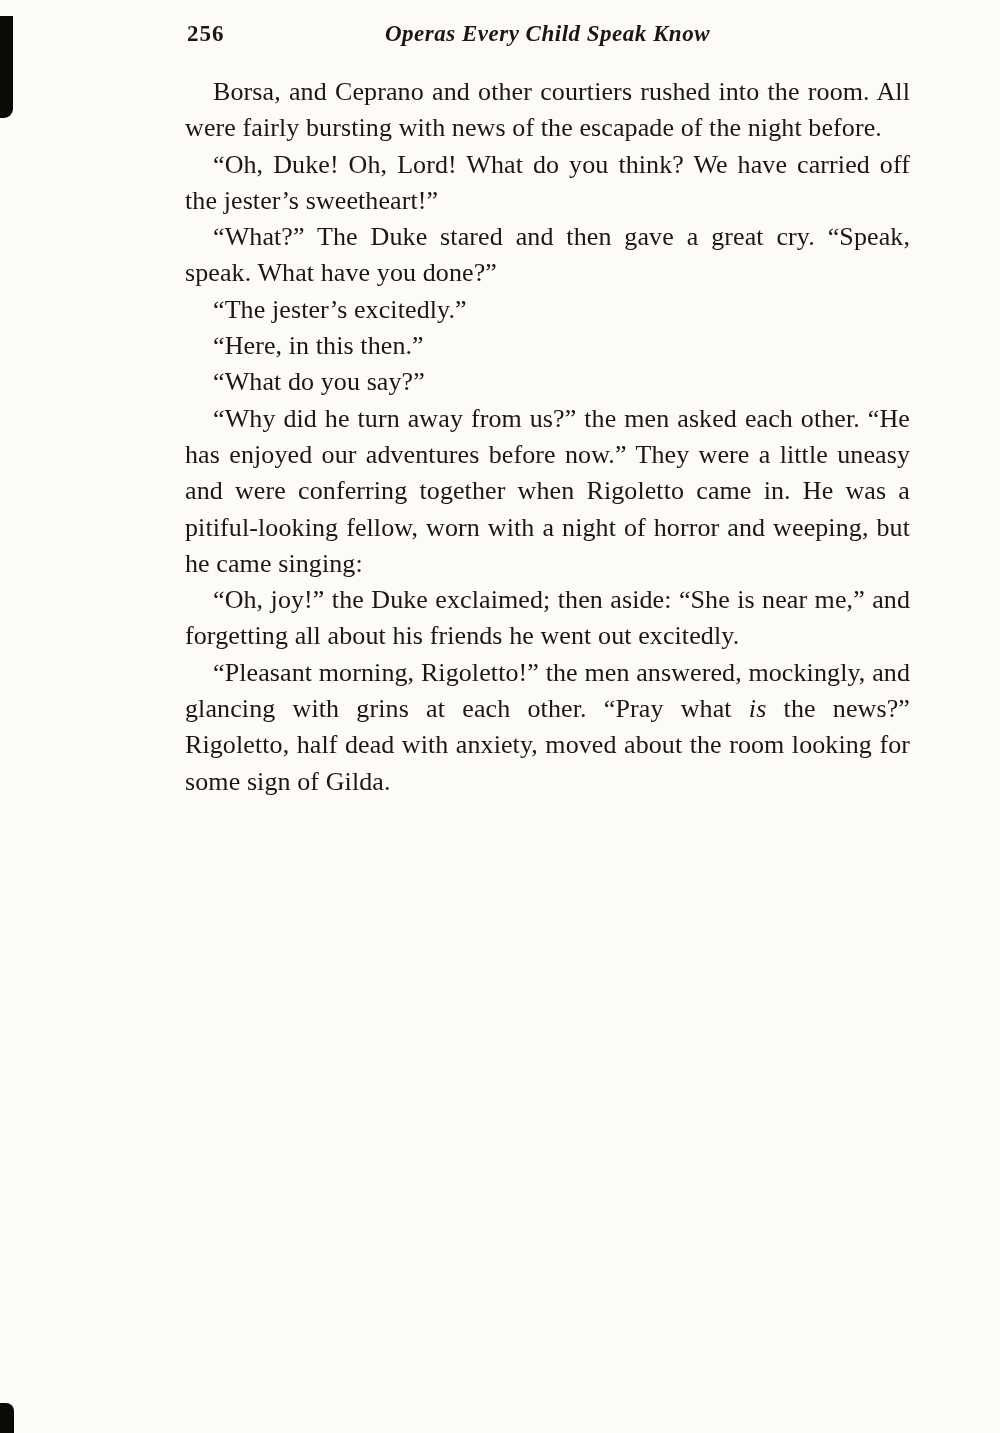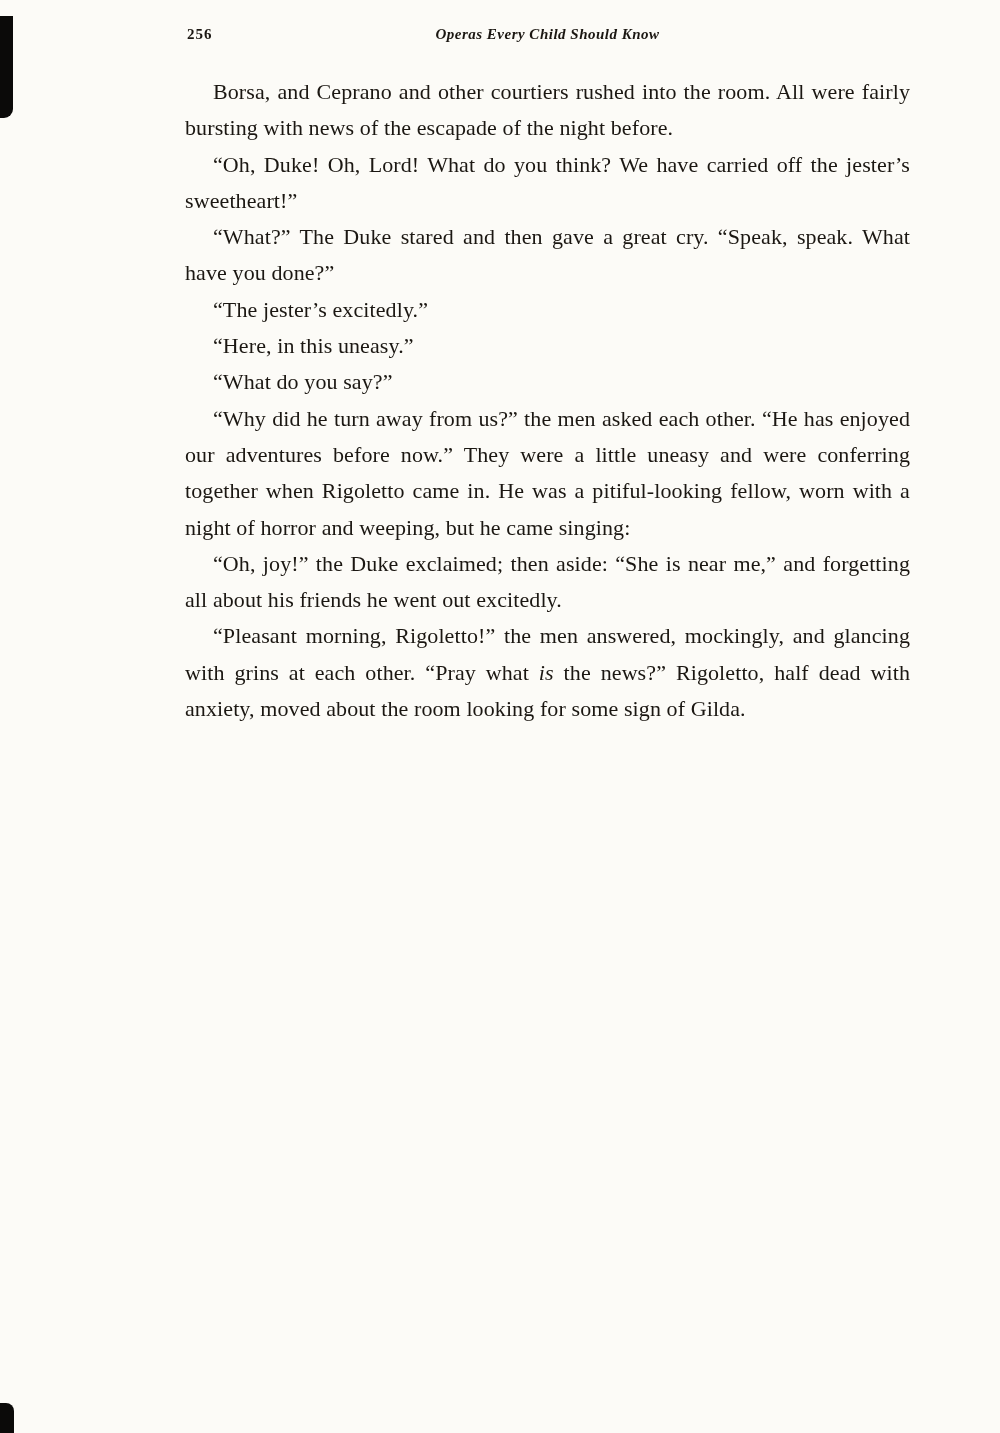--- a/index.html
+++ b/index.html
@@ -34,41 +34,41 @@
   .artifact-bottom {
     bottom: 0;
     width: 14px;
     height: 46px;
     border-top-right-radius: 8px;
   }
   .page-header {
     position: relative;
     margin: 16px 90px 0 185px;
     height: 40px;
-    font-size: 15px;
+    font-size: 23px;
     line-height: 36px;
   }
   .page-number {
     position: absolute;
     left: 2px;
     top: 0;
     font-weight: 600;
     letter-spacing: 1px;
   }
   .running-title {
     display: block;
     text-align: center;
     font-style: italic;
     font-weight: 600;
     letter-spacing: 0.5px;
   }
   .text-block {
     margin: 18px 90px 0 185px;
     width: 725px;
-    font-size: 22px;
+    font-size: 26px;
     line-height: 36.3px;
     font-weight: 500;
     text-align: justify;
     letter-spacing: 0.1px;
   }
   .text-block p {
     margin: 0;
     padding: 0;
     text-indent: 28px;
   }
@@ -79,28 +79,28 @@
 </head>
 <body>
 
 <div class="page">
 
   <div class="artifact artifact-top"></div>
   <div class="artifact artifact-bottom"></div>
 
   <header class="page-header">
     <span class="page-number">256</span>
-    <span class="running-title">Operas Every Child Should Know</span>
+    <span class="running-title">Operas Every Child Speak Know</span>
   </header>
 
   <main class="text-block" id="text-block">
       <p><span>Borsa, and Ceprano and other courtiers rushed into the room. All were fairly bursting with news of the escapade of the night before.</span></p>
       <p><span>“Oh, Duke! Oh, Lord! What do you think? We have carried off the jester’s sweetheart!”</span></p>
       <p><span>“What?” The Duke stared and then gave a great cry. “Speak, speak. What have you done?”</span></p>
       <p><span>“The jester’s excitedly.”</span></p>
-      <p><span>“Here, in this uneasy.”</span></p>
+      <p><span>“Here, in this then.”</span></p>
       <p><span>“What do you say?”</span></p>
       <p><span>“Why did he turn away from us?” the men asked each other. “He has enjoyed our adventures before now.” They were a little uneasy and were conferring together when Rigoletto came in. He was a pitiful-looking fellow, worn with a night of horror and weeping, but he came singing:</span></p>
       <p><span>“Oh, joy!” the Duke exclaimed; then aside: “She is near me,” and forgetting all about his friends he went out excitedly.</span></p>
       <p><span>“Pleasant morning, Rigoletto!” the men answered, mockingly, and glancing with grins at each other. “Pray what </span><i>is</i><span> the news?” Rigoletto, half dead with anxiety, moved about the room looking for some sign of Gilda.</span></p>
     </main>
 
 </div>
 
 </body></html>

